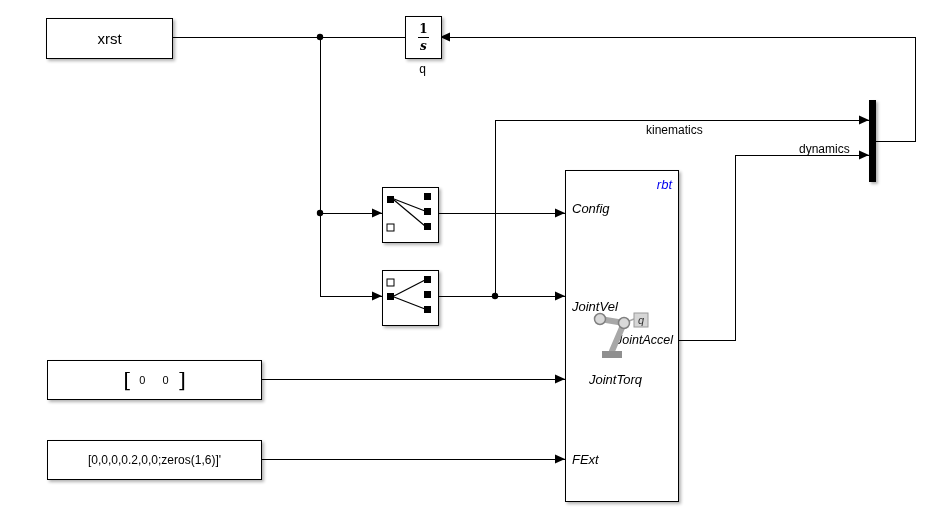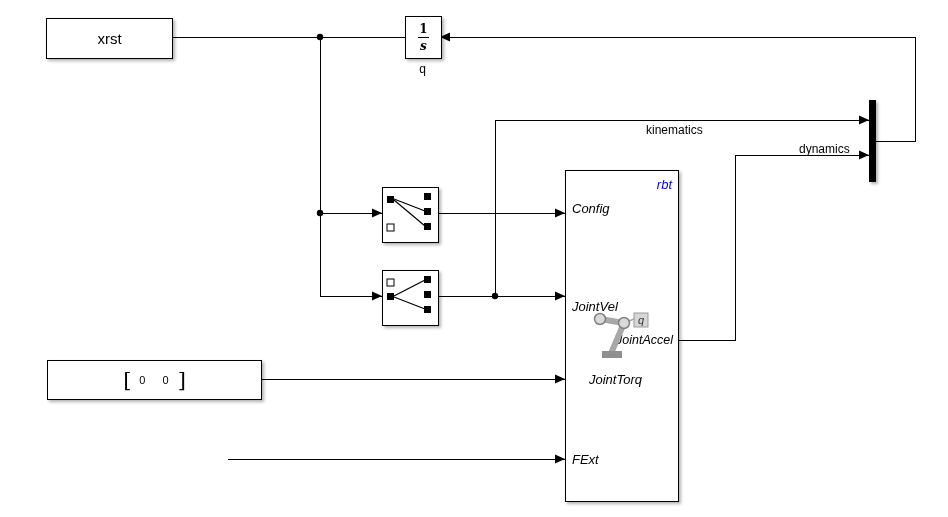--- a/index.html
+++ b/index.html
@@ -134,17 +134,20 @@
   </div>
 
   <div class="block" id="blk-mux"></div>
 
   <div class="block center const" id="blk-const1">
     <span class="br">[</span>
     <span class="vals">0 0</span>
     <span class="br">]</span>
   </div>
 
+  <div class="block center const" id="blk-const2">
+    <span>[0,0,0,0.2,0,0;zeros(1,6)]'</span>
+  </div>
 
   <div class="sig-label" id="lbl-kinematics">kinematics</div>
   <div class="sig-label" id="lbl-dynamics">dynamics</div>
 
 </div>
 
 </body></html>

